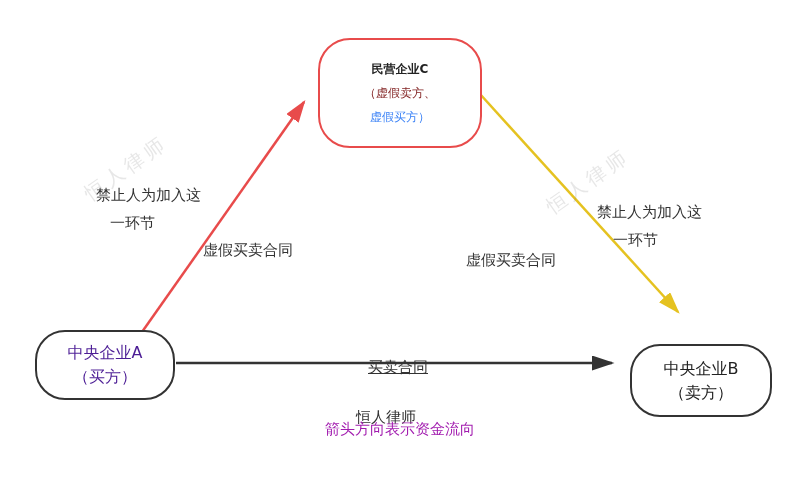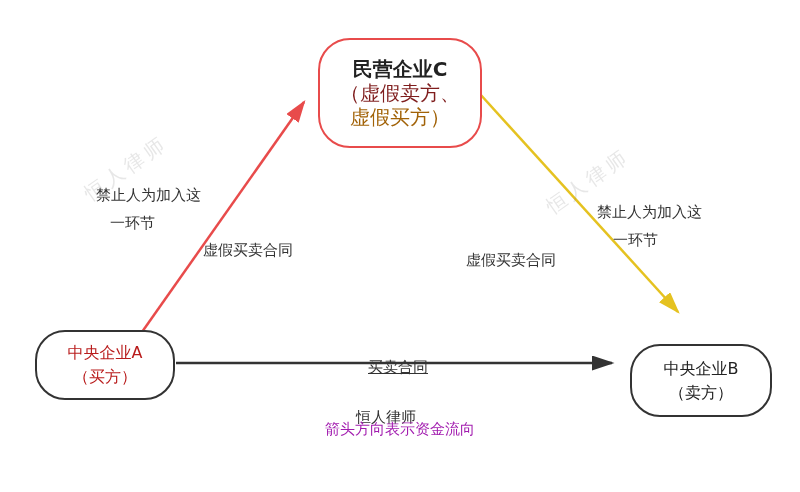--- a/index.html
+++ b/index.html
@@ -15,29 +15,29 @@
   .node{
     position:absolute;
     display:flex;flex-direction:column;align-items:center;justify-content:center;
     background:#fff;
     text-align:center;
     box-sizing:border-box;
   }
   .node-c{
     left:318px;top:38px;width:164px;height:110px;
     border:2px solid #e84b4b;border-radius:32px;
-    font-size:20px;line-height:24px;
+    font-size:12px;line-height:24px;
   }
   .node-c .title{color:#222;font-weight:600;}
   .node-c .sub1{color:#7f1d1d;}
-  .node-c .sub2{color:#a16207;}
+  .node-c .sub2{color:#3b82f6;}
   .node-a{
     left:35px;top:330px;width:140px;height:70px;
     border:2px solid #333;border-radius:30px;
-    font-size:16px;line-height:24px;color:#b91c1c;
+    font-size:16px;line-height:24px;color:#4c1d95;
   }
   .node-b{
     left:630px;top:344px;width:142px;height:73px;
     border:2px solid #333;border-radius:30px;
     font-size:16px;line-height:24px;color:#222;
   }
   .lbl{
     position:absolute;
     font-size:15px;line-height:18px;color:#333;
     white-space:nowrap;

